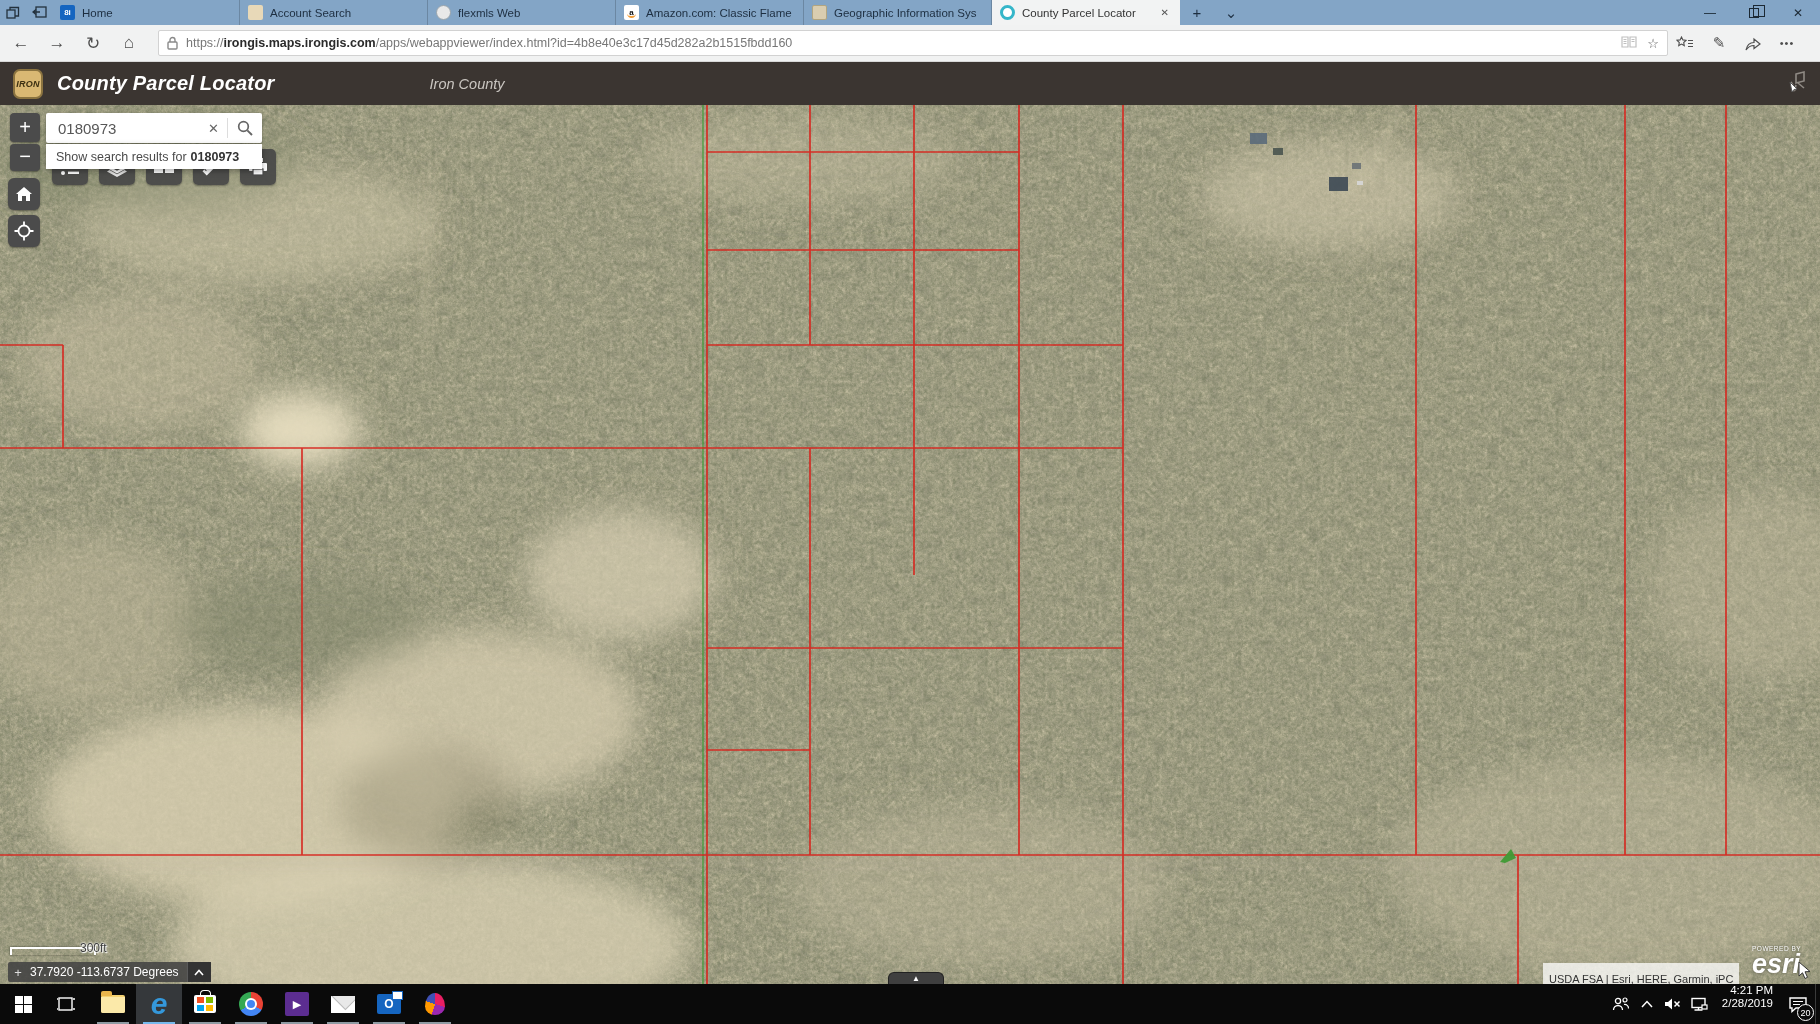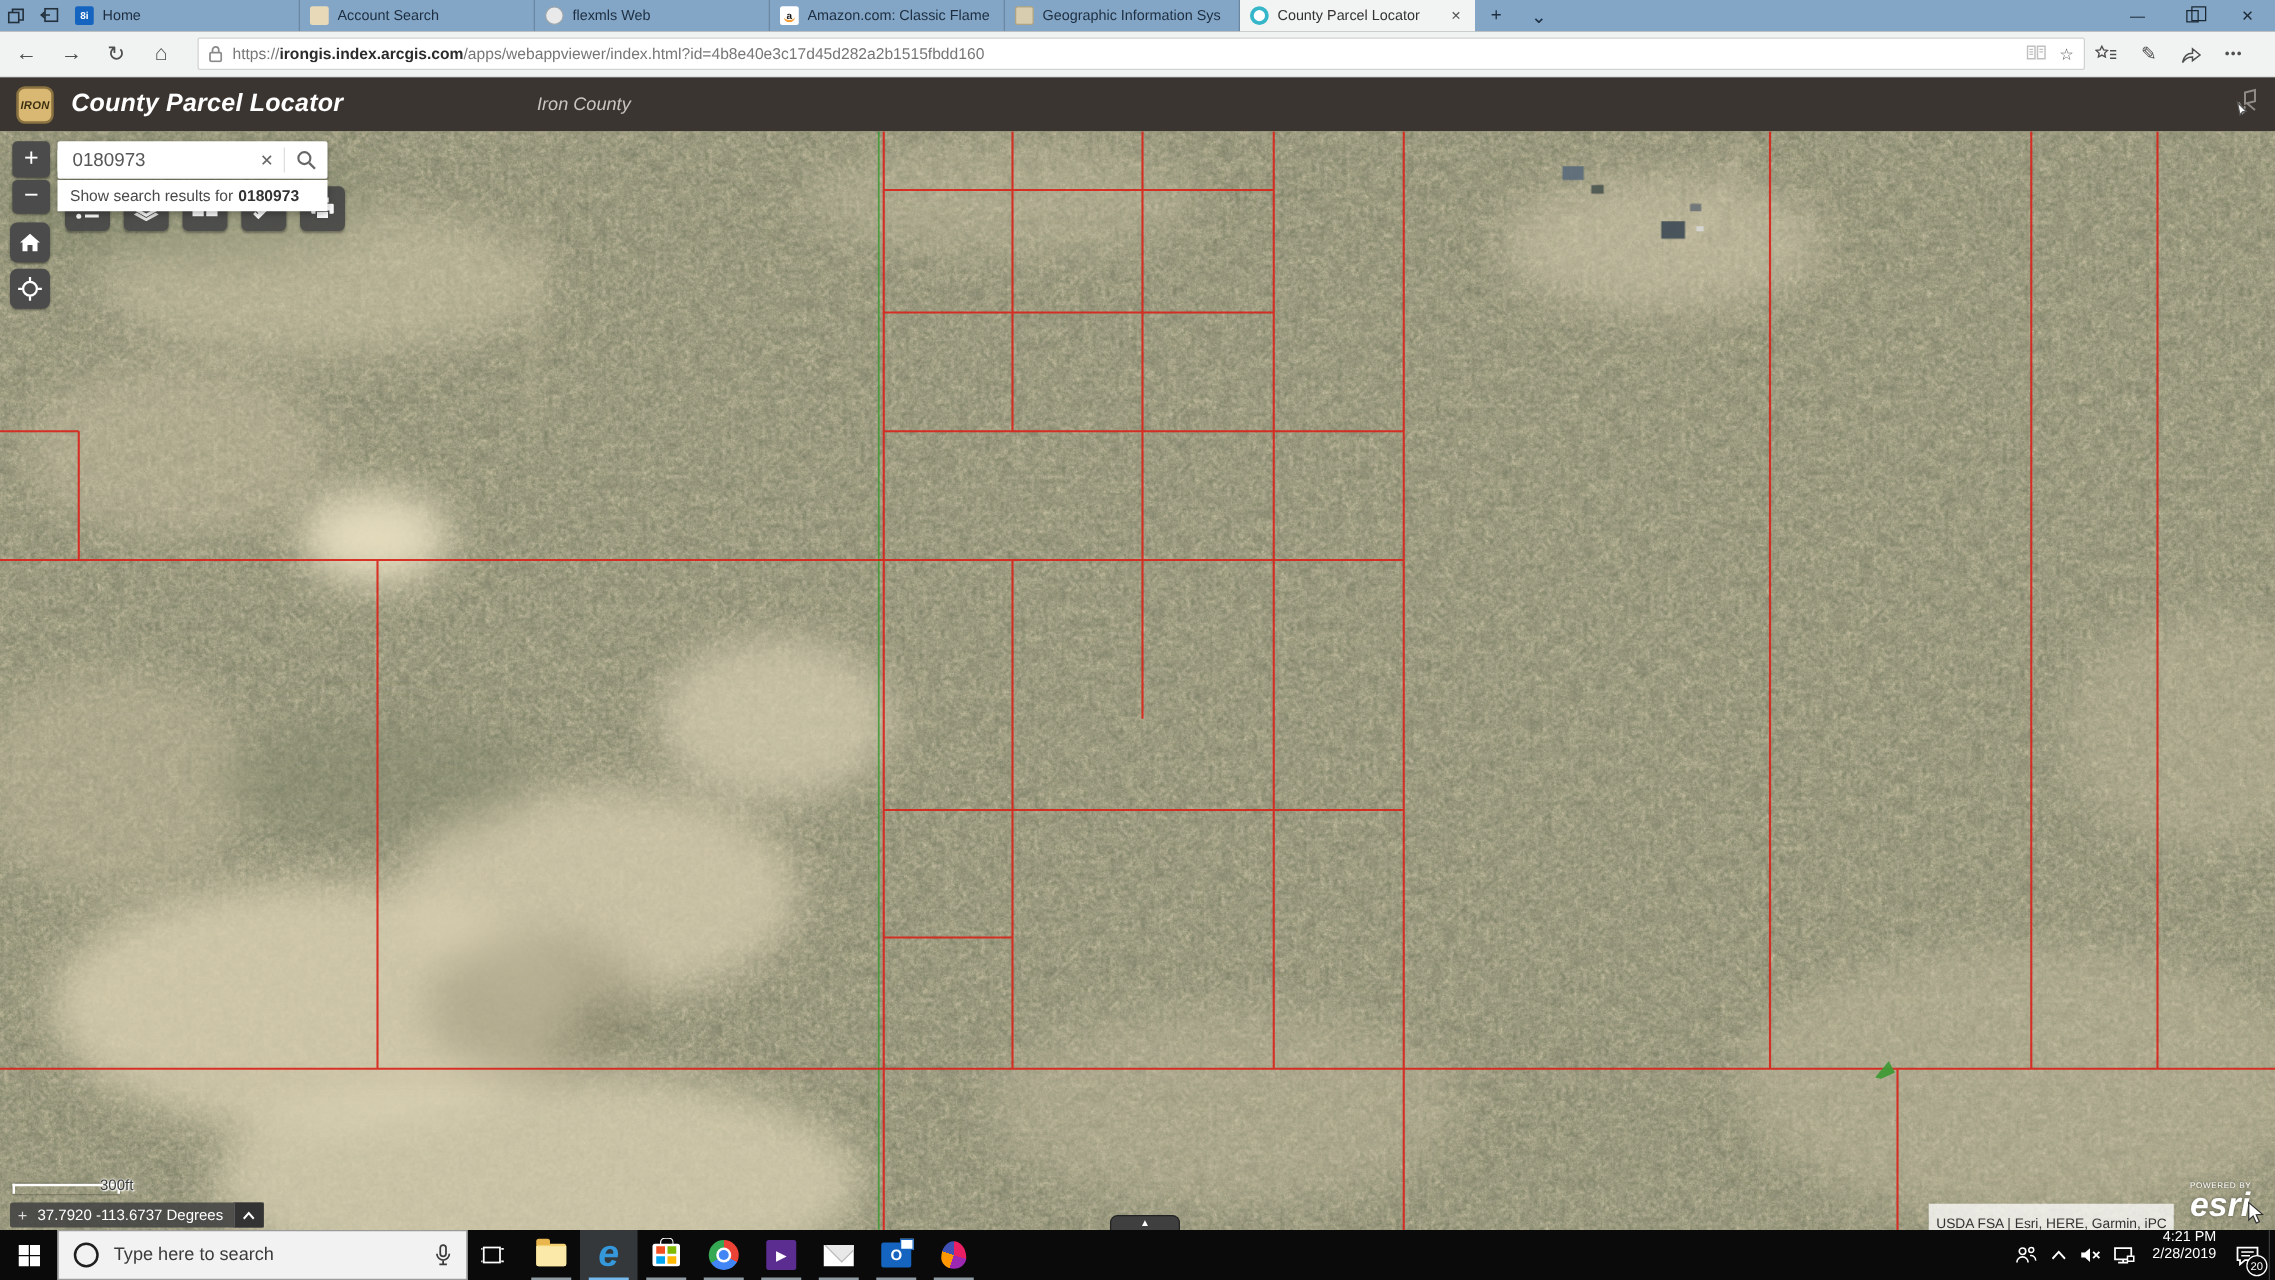--- a/index.html
+++ b/index.html
@@ -171,21 +171,21 @@
   <div class="addrbar">
     <div class="nav-btn">←</div>
     <div class="nav-btn">→</div>
     <div class="nav-btn">↻</div>
     <div class="nav-btn">⌂</div>
     <div class="url-field">
       <svg width="11" height="14" viewBox="0 0 11 14">
           <rect x="1" y="6" width="9" height="7" rx="1" fill="none" stroke="#8a8a8a" stroke-width="1.4"></rect>
           <path d="M3 6 V4 a2.5 2.5 0 0 1 5 0 V6" fill="none" stroke="#8a8a8a" stroke-width="1.4"></path>
         </svg>
-      <span class="url-text"><span>https://</span><b>irongis.index.arcgis.com</b><span>/apps/webappviewer/index.html?id=4b8e40e3c17d45d282a2b1515fbdd160</span></span>
+      <span class="url-text"><span>https://</span><b>irongis.maps.irongis.com</b><span>/apps/webappviewer/index.html?id=4b8e40e3c17d45d282a2b1515fbdd160</span></span>
       <span class="field-icon">
         <svg width="16" height="12" viewBox="0 0 16 12">
             <path d="M1 1 H7 V11 H1 Z M9 1 H15 V11 H9 Z" fill="none" stroke="#c0c0c0" stroke-width="1.2"></path>
             <path d="M2.5 3.5 h3 M2.5 5.5 h3 M2.5 7.5 h3 M10.5 3.5 h3 M10.5 5.5 h3" stroke="#c0c0c0" stroke-width="1"></path>
           </svg>
       </span>
       <span class="field-icon" style="color:#5a5a5a">☆</span>
     </div>
     <div class="chrome-icn">
       <svg width="18" height="15" viewBox="0 0 18 15">
@@ -408,28 +408,20 @@
 
   <div class="taskbar">
     <div class="startbtn">
       <span class="winlogo">
           <div></div>
           <div></div>
           <div></div>
           <div></div>
         </span>
     </div>
-    <div class="tb-search">
-      <span class="cortana"></span>
-      <span class="ph">Type here to search</span>
-      <svg width="13" height="19" viewBox="0 0 13 19" style="margin-right:12px">
-          <rect x="4.2" y="1" width="4.6" height="9" rx="2.3" fill="none" stroke="#3b3b3b" stroke-width="1.4"></rect>
-          <path d="M1.5 8 a5 5 0 0 0 10 0 M6.5 13 V16 M3.5 16.5 h6" fill="none" stroke="#3b3b3b" stroke-width="1.4"></path>
-        </svg>
-    </div>
     <div class="taskview">
       <svg width="20" height="18" viewBox="0 0 20 18">
           <rect x="3" y="3" width="13" height="12" fill="none" stroke="#fff" stroke-width="1.4"></rect>
           <path d="M17 4 h2 M17 14 h2 M1 4 h1 M1 14 h1" stroke="#fff" stroke-width="1.4"></path>
         </svg>
     </div>
 
     <div class="apps">
       <div class="appico">
           <span class="folder"></span>

